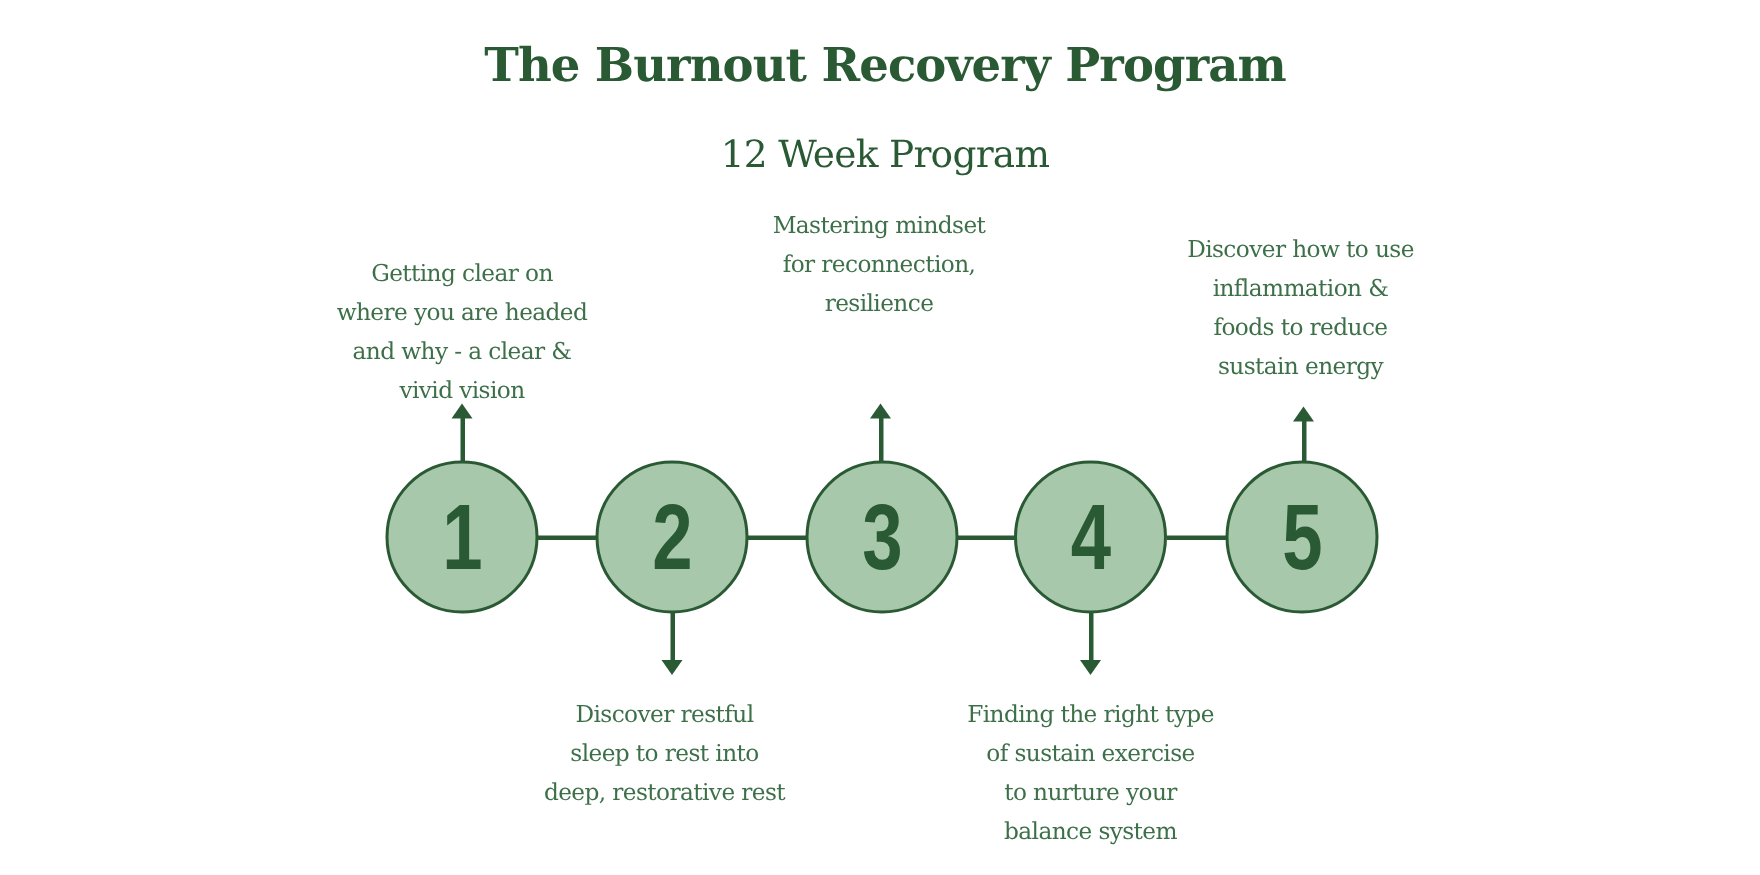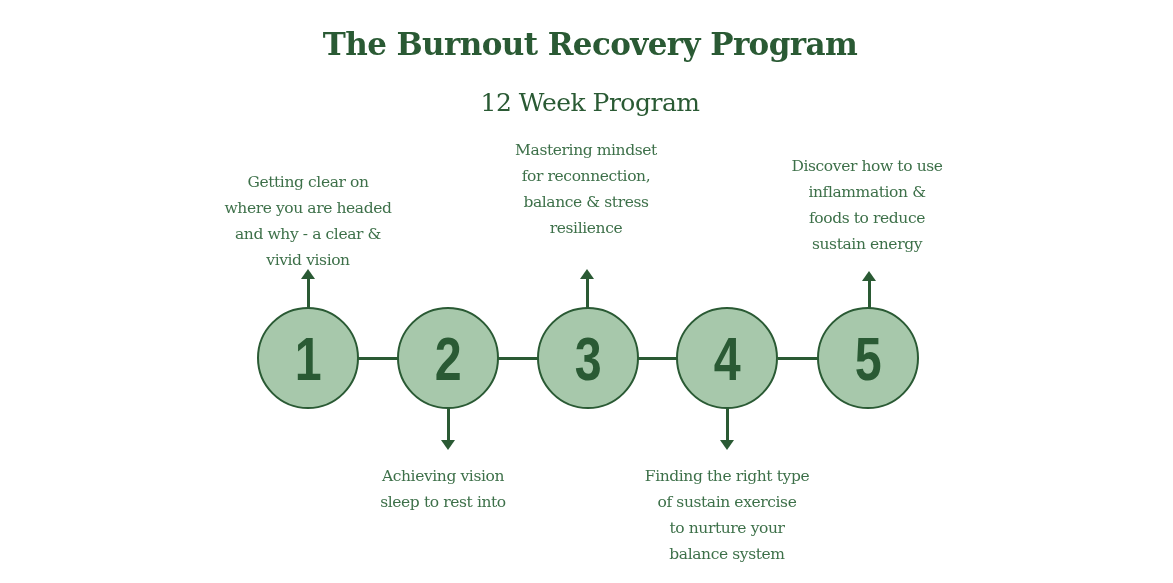--- a/index.html
+++ b/index.html
@@ -138,28 +138,28 @@
 </div>
 
 <div class="step-circle" style="left:397px;">
   <span class="step-number">2</span>
 </div>
 <div class="arrow down" style="left:441px; top:408px; height:42px;">
   <span class="stem"></span>
     <span class="head"></span>
 </div>
 <div class="desc" style="left:333px; top:463px;">
-  <span class="line">Achieving vision</span>
+  <span class="line">Discover restful</span>
   <span class="line">sleep to rest into</span>
+  <span class="line">deep, restorative rest</span>
 </div>
 
 <div class="desc" style="left:476px; top:137px;">
   <span class="line">Mastering mindset</span>
   <span class="line">for reconnection,</span>
-  <span class="line">balance &amp; stress</span>
   <span class="line">resilience</span>
 </div>
 <div class="arrow up" style="left:580px; top:269px; height:39px;">
   <span class="head"></span>
     <span class="stem"></span>
 </div>
 <div class="step-circle" style="left:537px;">
   <span class="step-number">3</span>
 </div>
 

